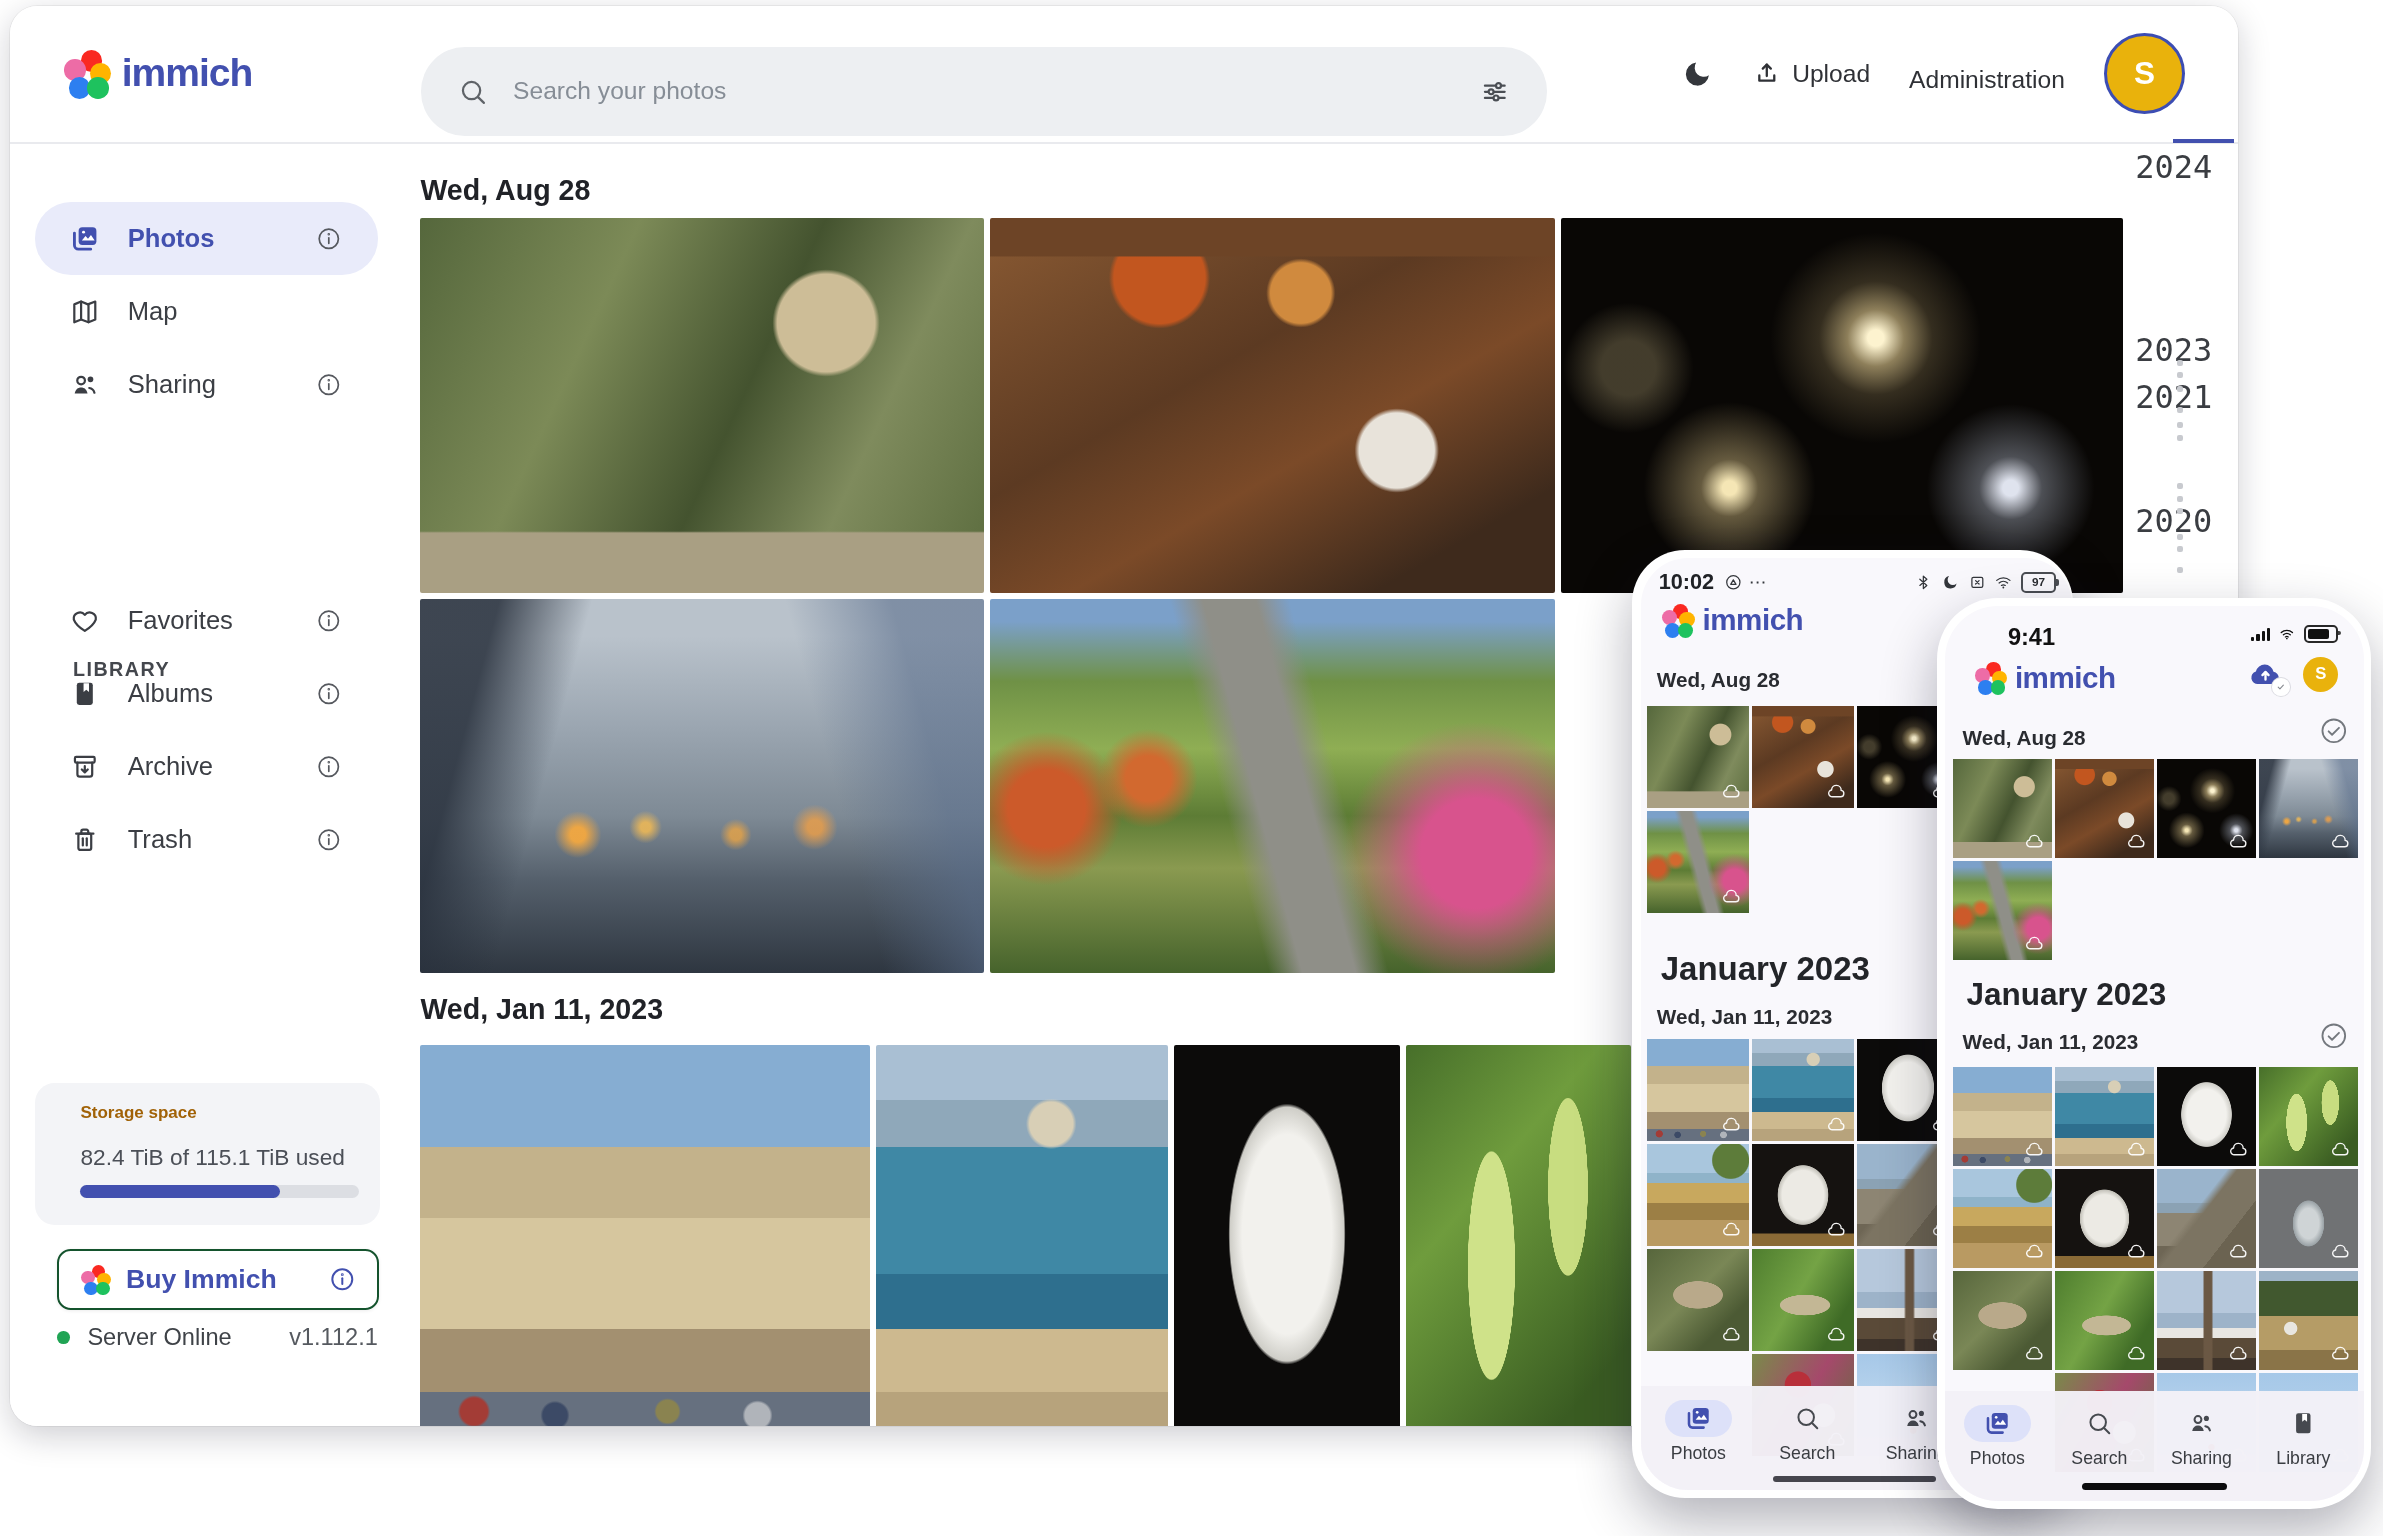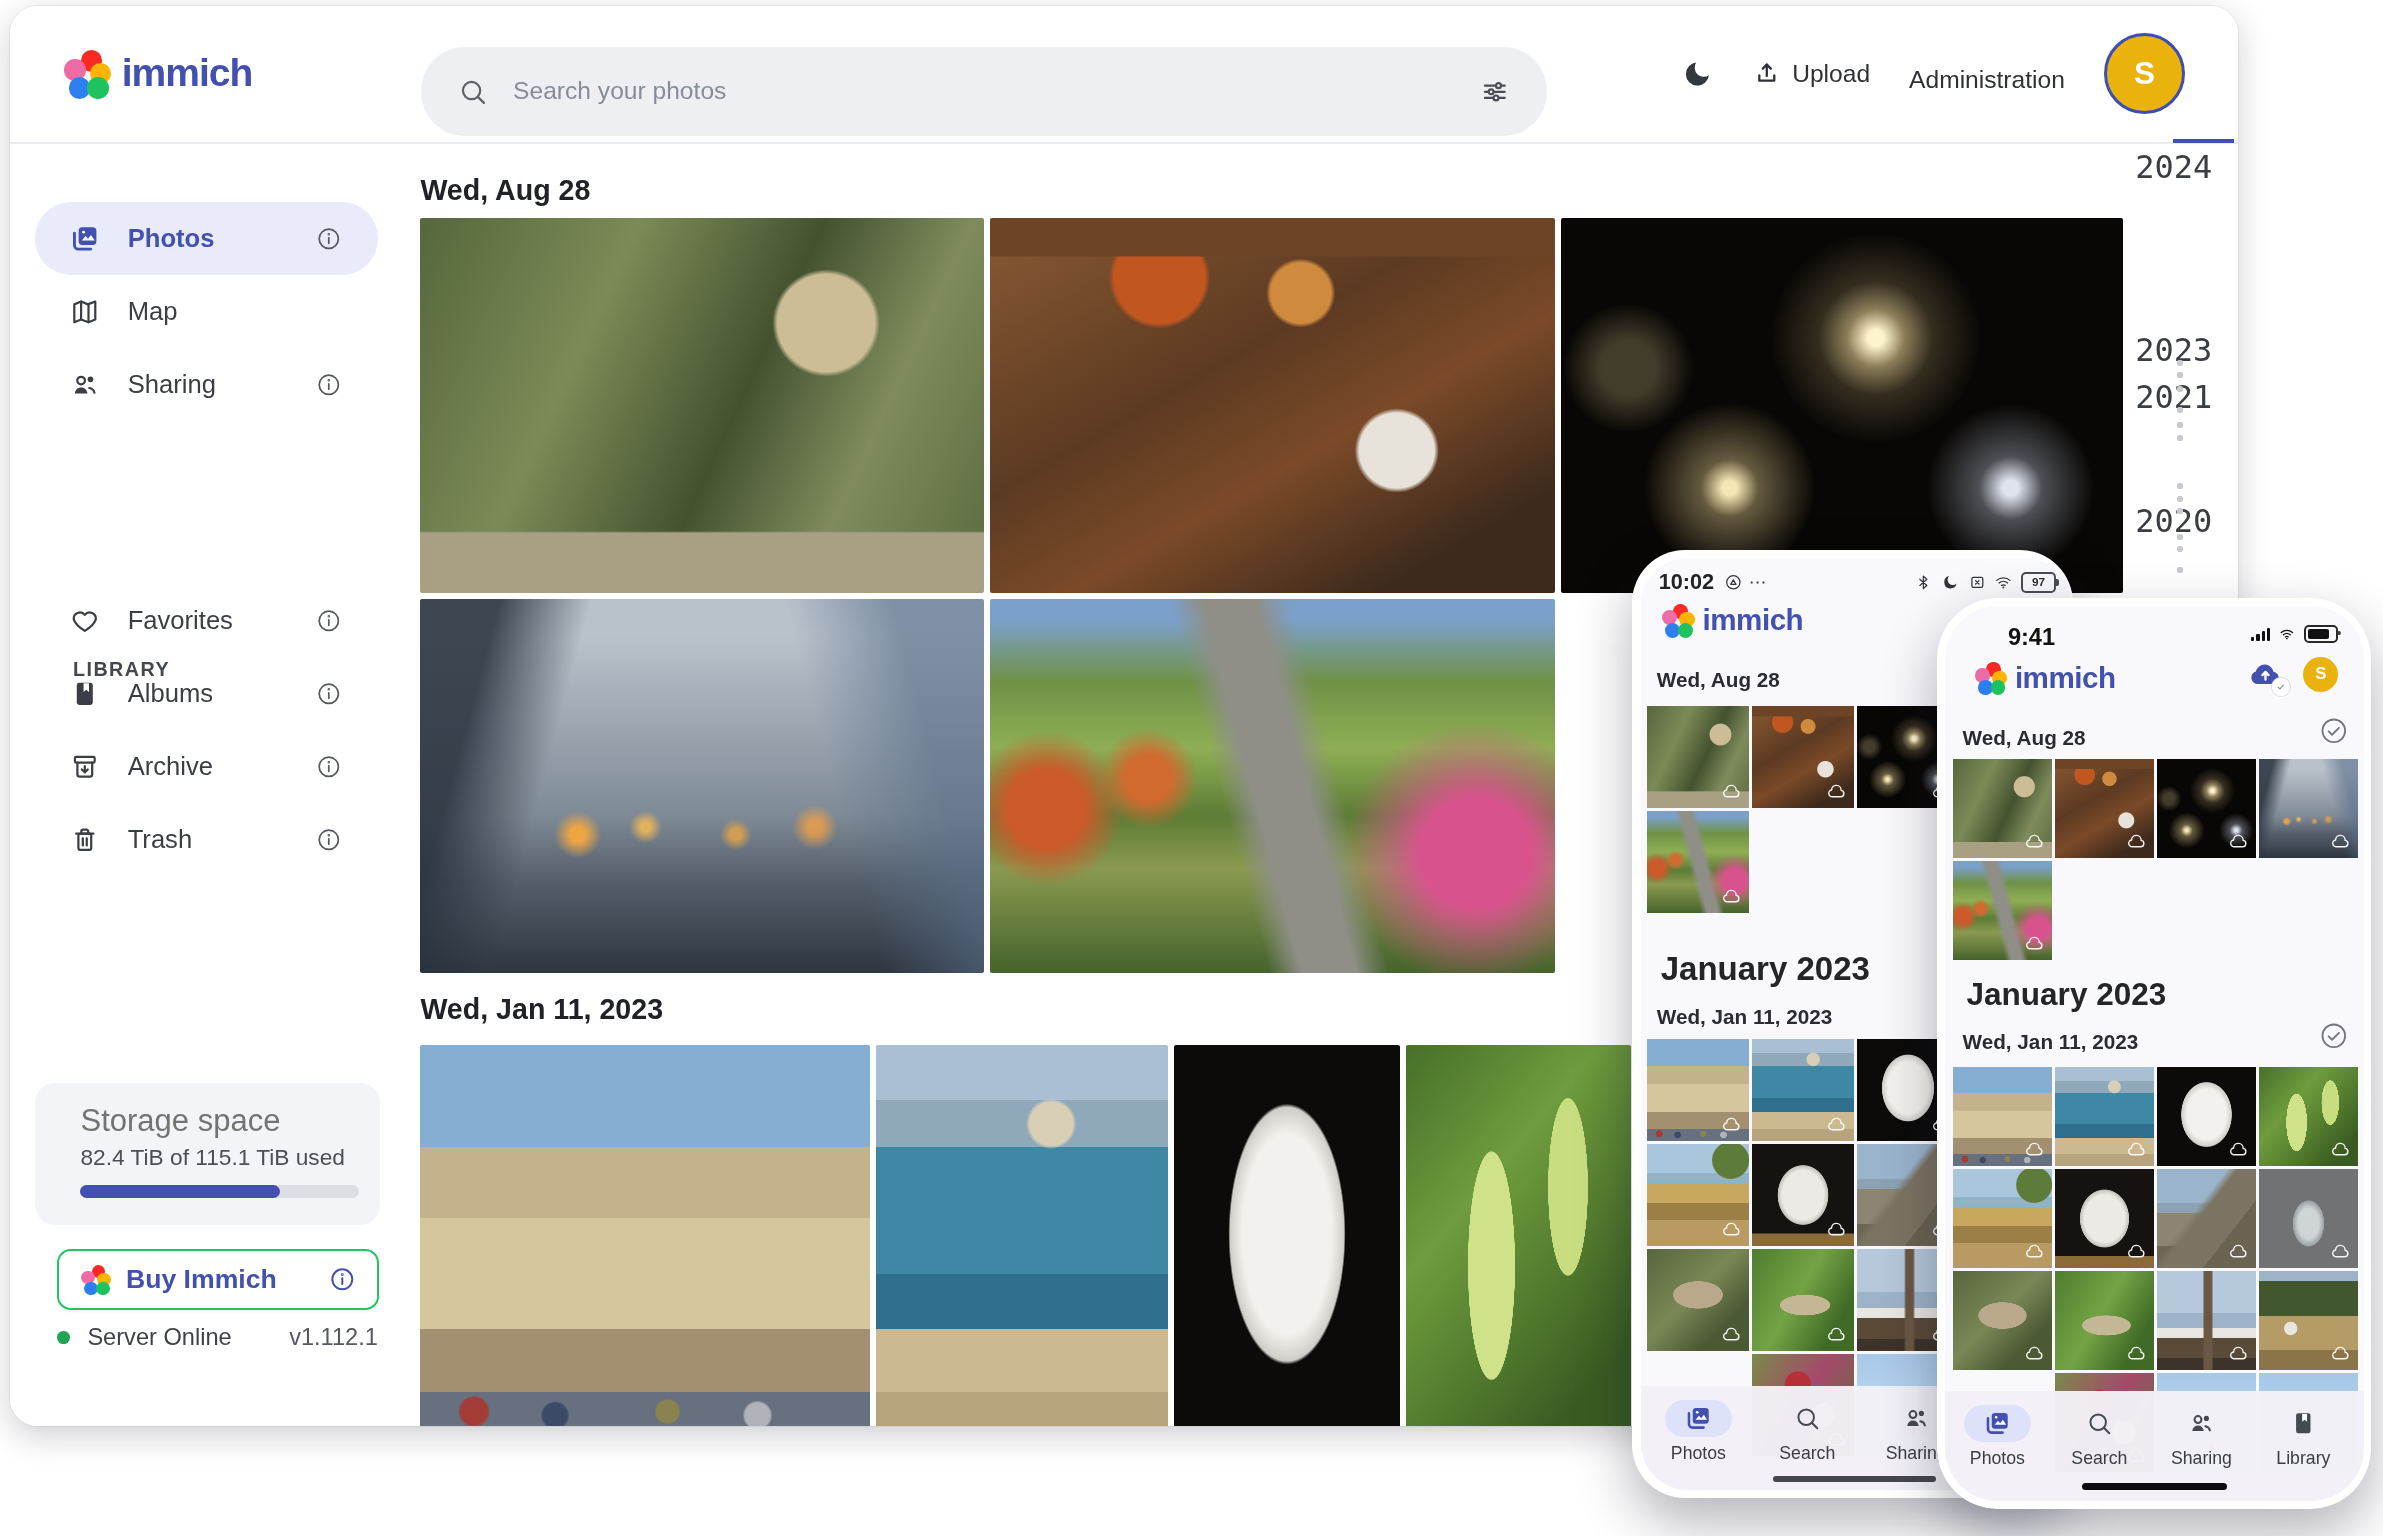--- a/index.html
+++ b/index.html
@@ -46,27 +46,27 @@
   .side-item .sicon svg{width:29.6px;height:29.6px;}
   .side-item .slabel{margin-left:27.6px;font-size:25.6px;font-weight:500;}
   .side-item .sinfo{position:absolute;right:37px;width:25.6px;height:25.6px;color:#55585e;}
   .side-item .sinfo svg{width:25.6px;height:25.6px;stroke-width:1.6;}
   .side-item.active{background:#e9ebfa;color:#4250af;}
   .side-item.active .slabel{font-weight:700;}
   .lib-heading{position:absolute;left:63px;top:516px;font-size:19.7px;font-weight:700;letter-spacing:1.5px;color:#44474d;}
   .lib-nav{position:absolute;left:0;top:442px;width:100%;}
 
   .storage-card{position:absolute;left:25.6px;top:941px;width:345px;height:142px;border-radius:19.7px;background:#f3f4f7;}
-  .storage-title{position:absolute;left:45px;top:19.7px;font-size:31px;font-weight:400;color:#737373;}
+  .storage-title{position:absolute;left:45px;top:19.7px;font-size:17px;font-weight:700;color:#a16207;}
   .storage-usage{position:absolute;left:45px;top:61px;font-size:22.7px;color:#4b4f57;}
   .storage-track{position:absolute;left:45px;top:102px;width:279px;height:12.8px;border-radius:6.9px;background:#dcdee3;}
   .storage-fill{height:100%;border-radius:6.9px;background:#4250af;}
 
   .buy-btn{position:absolute;left:47px;top:1107px;width:322px;height:61px;border-radius:13.8px;background:#fff;
-           border:2px solid #22c55e;box-shadow:0 1px 3.9px rgba(0,0,0,.08);display:flex;align-items:center;box-sizing:border-box;padding:0 21.7px;}
+           border:2px solid #14532d;box-shadow:0 1px 3.9px rgba(0,0,0,.08);display:flex;align-items:center;box-sizing:border-box;padding:0 21.7px;}
   .buy-btn .buy-label{margin-left:15.8px;font-size:26.6px;font-weight:700;color:#4250af;}
   .buy-btn .binfo{margin-left:auto;width:26.6px;height:26.6px;color:#4250af;}
   .buy-btn .binfo svg{width:26.6px;height:26.6px;}
 
   .server-row{position:absolute;left:47px;top:1182px;width:321px;display:flex;align-items:center;font-size:23.6px;}
   .server-dot{width:12.8px;height:12.8px;border-radius:50%;margin-right:17.7px;}
   .server-label{color:#3f4348;font-weight:500;}
   .server-version{margin-left:auto;color:#55595f;}
 
   

